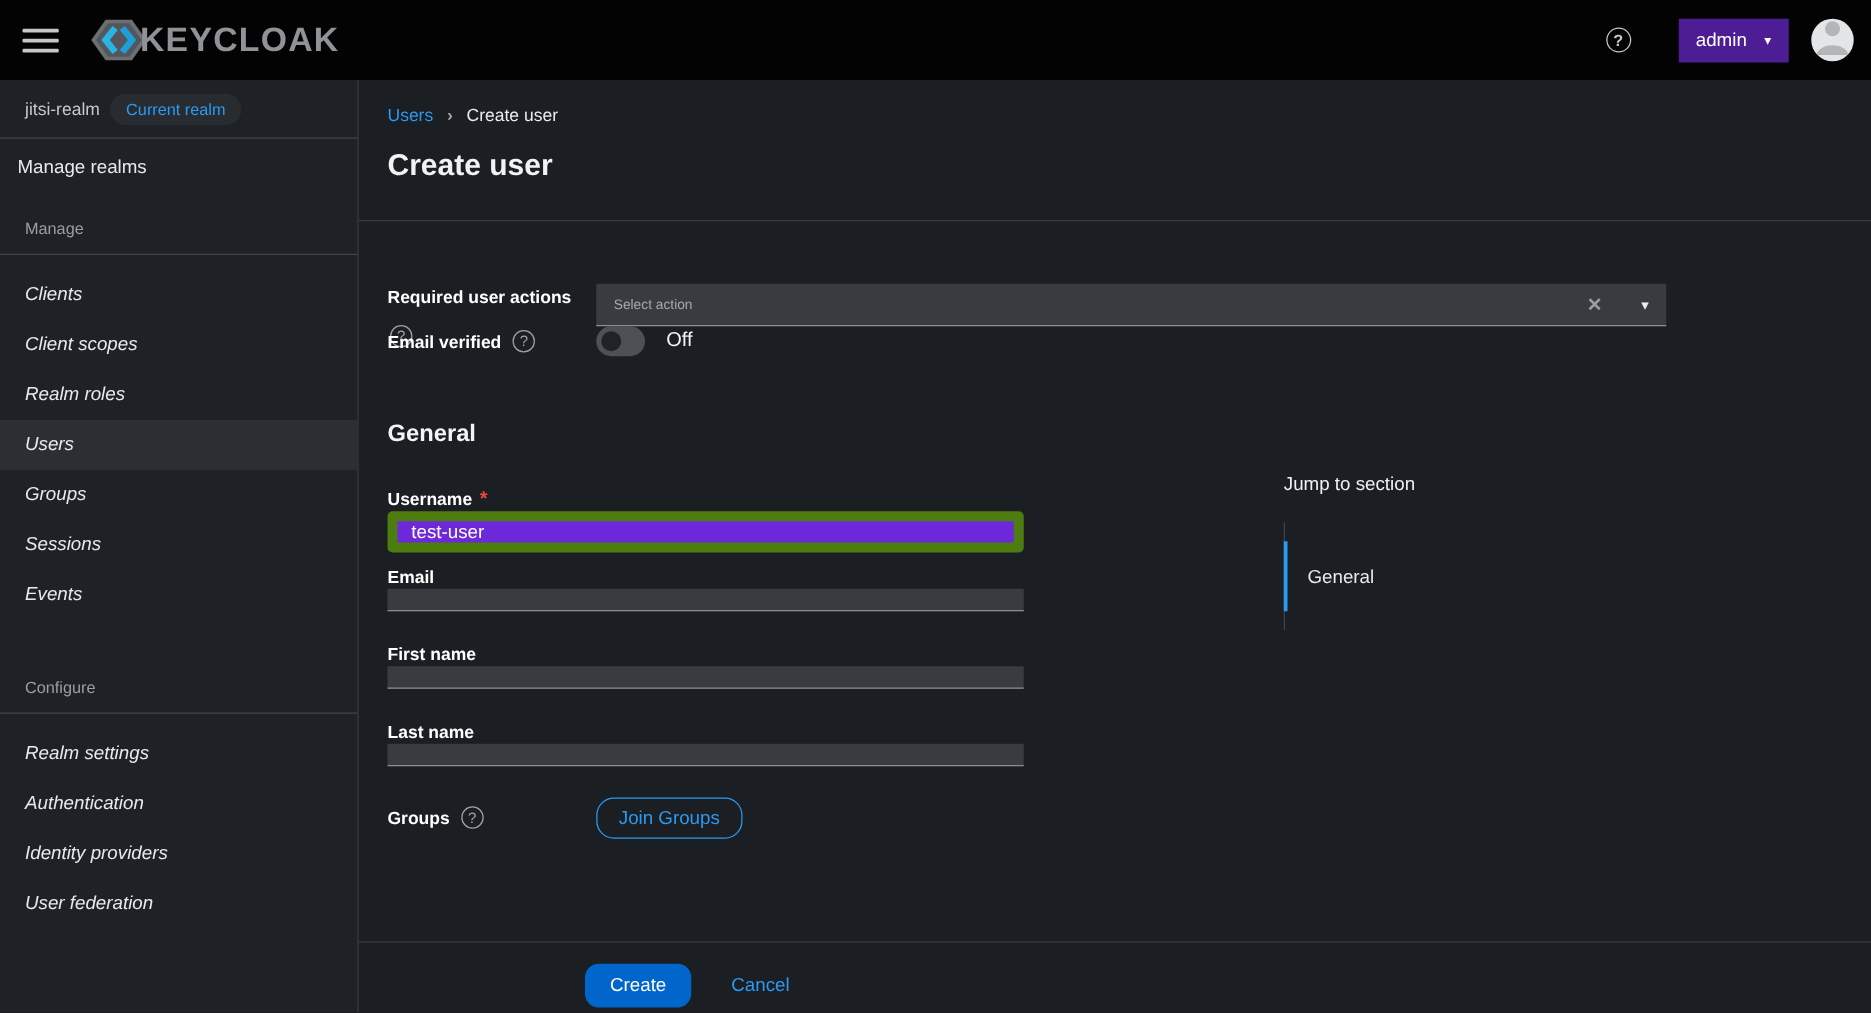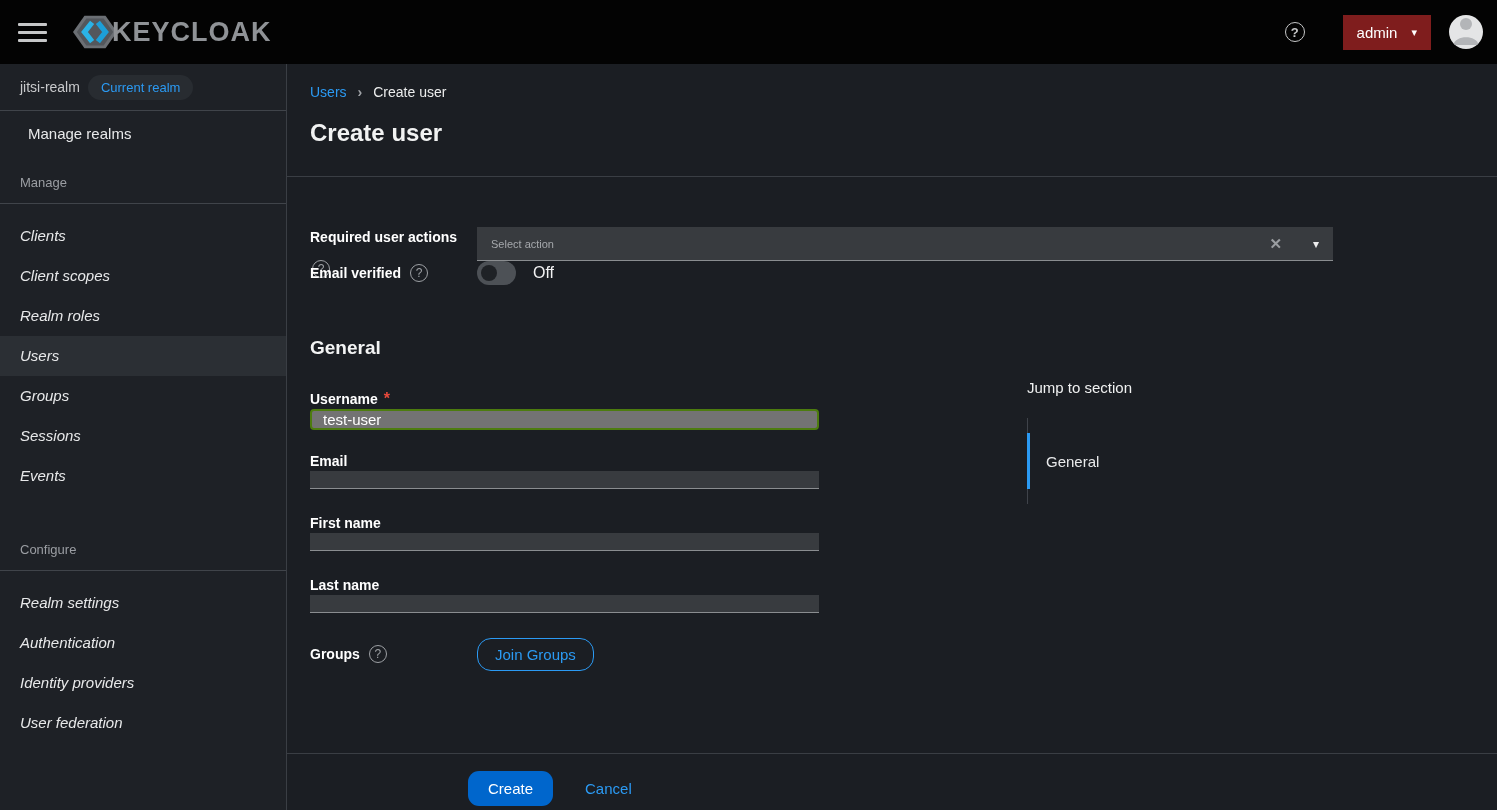--- a/index.html
+++ b/index.html
@@ -25,21 +25,21 @@
     color:#8f9296; margin-left:-6px;
   }
   .topbar-spacer { flex:1; }
   .help-circle {
     width:20px; height:20px; border:1.5px solid #c6c7c8; border-radius:50%;
     color:#c6c7c8; font-size:13px; font-weight:bold;
     display:flex; align-items:center; justify-content:center;
     margin-right:38px; cursor:pointer;
   }
   .user-dropdown {
-    background:#7f1d1d; height:35px; padding:0 14px;
+    background:#4c1d95; height:35px; padding:0 14px;
     display:flex; align-items:center; gap:14px;
     color:#fff; font-size:15px; cursor:pointer; margin-right:18px;
   }
   .user-dropdown .caret { font-size:11px; color:#fff; }
   .avatar {
     width:34px; height:34px; border-radius:50%;
     background:#e4e5e6; overflow:hidden; cursor:pointer;
     display:flex; align-items:flex-end; justify-content:center;
   }
 
@@ -61,21 +61,21 @@
   .realm-badge {
     background:#282c31; color:#2b9af3;
     font-size:13px; padding:5px 13px; border-radius:14px;
     cursor:pointer;
   }
   .nav-item {
     padding:10px 20px; font-size:15px; color:#e8e9ea;
     cursor:pointer; line-height:20px;
   }
   .nav-item.selected { background:#2b2f34; }
-  .manage-realms-item { padding:14px 28px 13px; font-size:15px; cursor:pointer; }
+  .manage-realms-item { padding:14px 14px 13px; font-size:15px; cursor:pointer; }
   .side-group-label {
     margin-top:46px; padding:0 20px 13px;
     font-size:13px; color:#9b9ea3;
     border-bottom:1px solid #40444a;
   }
   .side-group-label.first { margin-top:20px; }
   .nav-list { padding-top:12px;font-style:italic; }
 
   
   .main { flex:1; display:flex; flex-direction:column; background:#1b1e23; }
@@ -125,22 +125,22 @@
   .section-title { font-size:19px; font-weight:bold; color:#f3f4f4; line-height:22px; margin-bottom:30px; }
 
   .field-row { height:32px; align-items:flex-start; margin-bottom:30px;flex-direction:column; }
   .text-input {
     width:509px; height:32px;
     background:#383b3f; border:none; border-bottom:1px solid #8a8d90;
     color:#fff; font-size:15px; padding:0 11px; border-radius:0;
     font-family:"Liberation Sans", sans-serif; outline:none;
   }
   .text-input.focused {
-    height:52px; border:2px solid #4d7c0f; border-radius:4px;
-    background:#737373;
+    height:52px; border:8px solid #4d7c0f; border-radius:4px;
+    background:#6d28d9;
   }
 
   .row-groups { height:34px; align-items:center; margin-bottom:39px; }
   .row-groups .label-col { display:flex; align-items:center; gap:9px; }
   .join-groups-btn {
     background:transparent; border:1px solid #2b9af3; color:#2b9af3;
     font-size:15px; padding:7px 17px; border-radius:14px; cursor:pointer;
     font-family:"Liberation Sans", sans-serif;
   }
 

